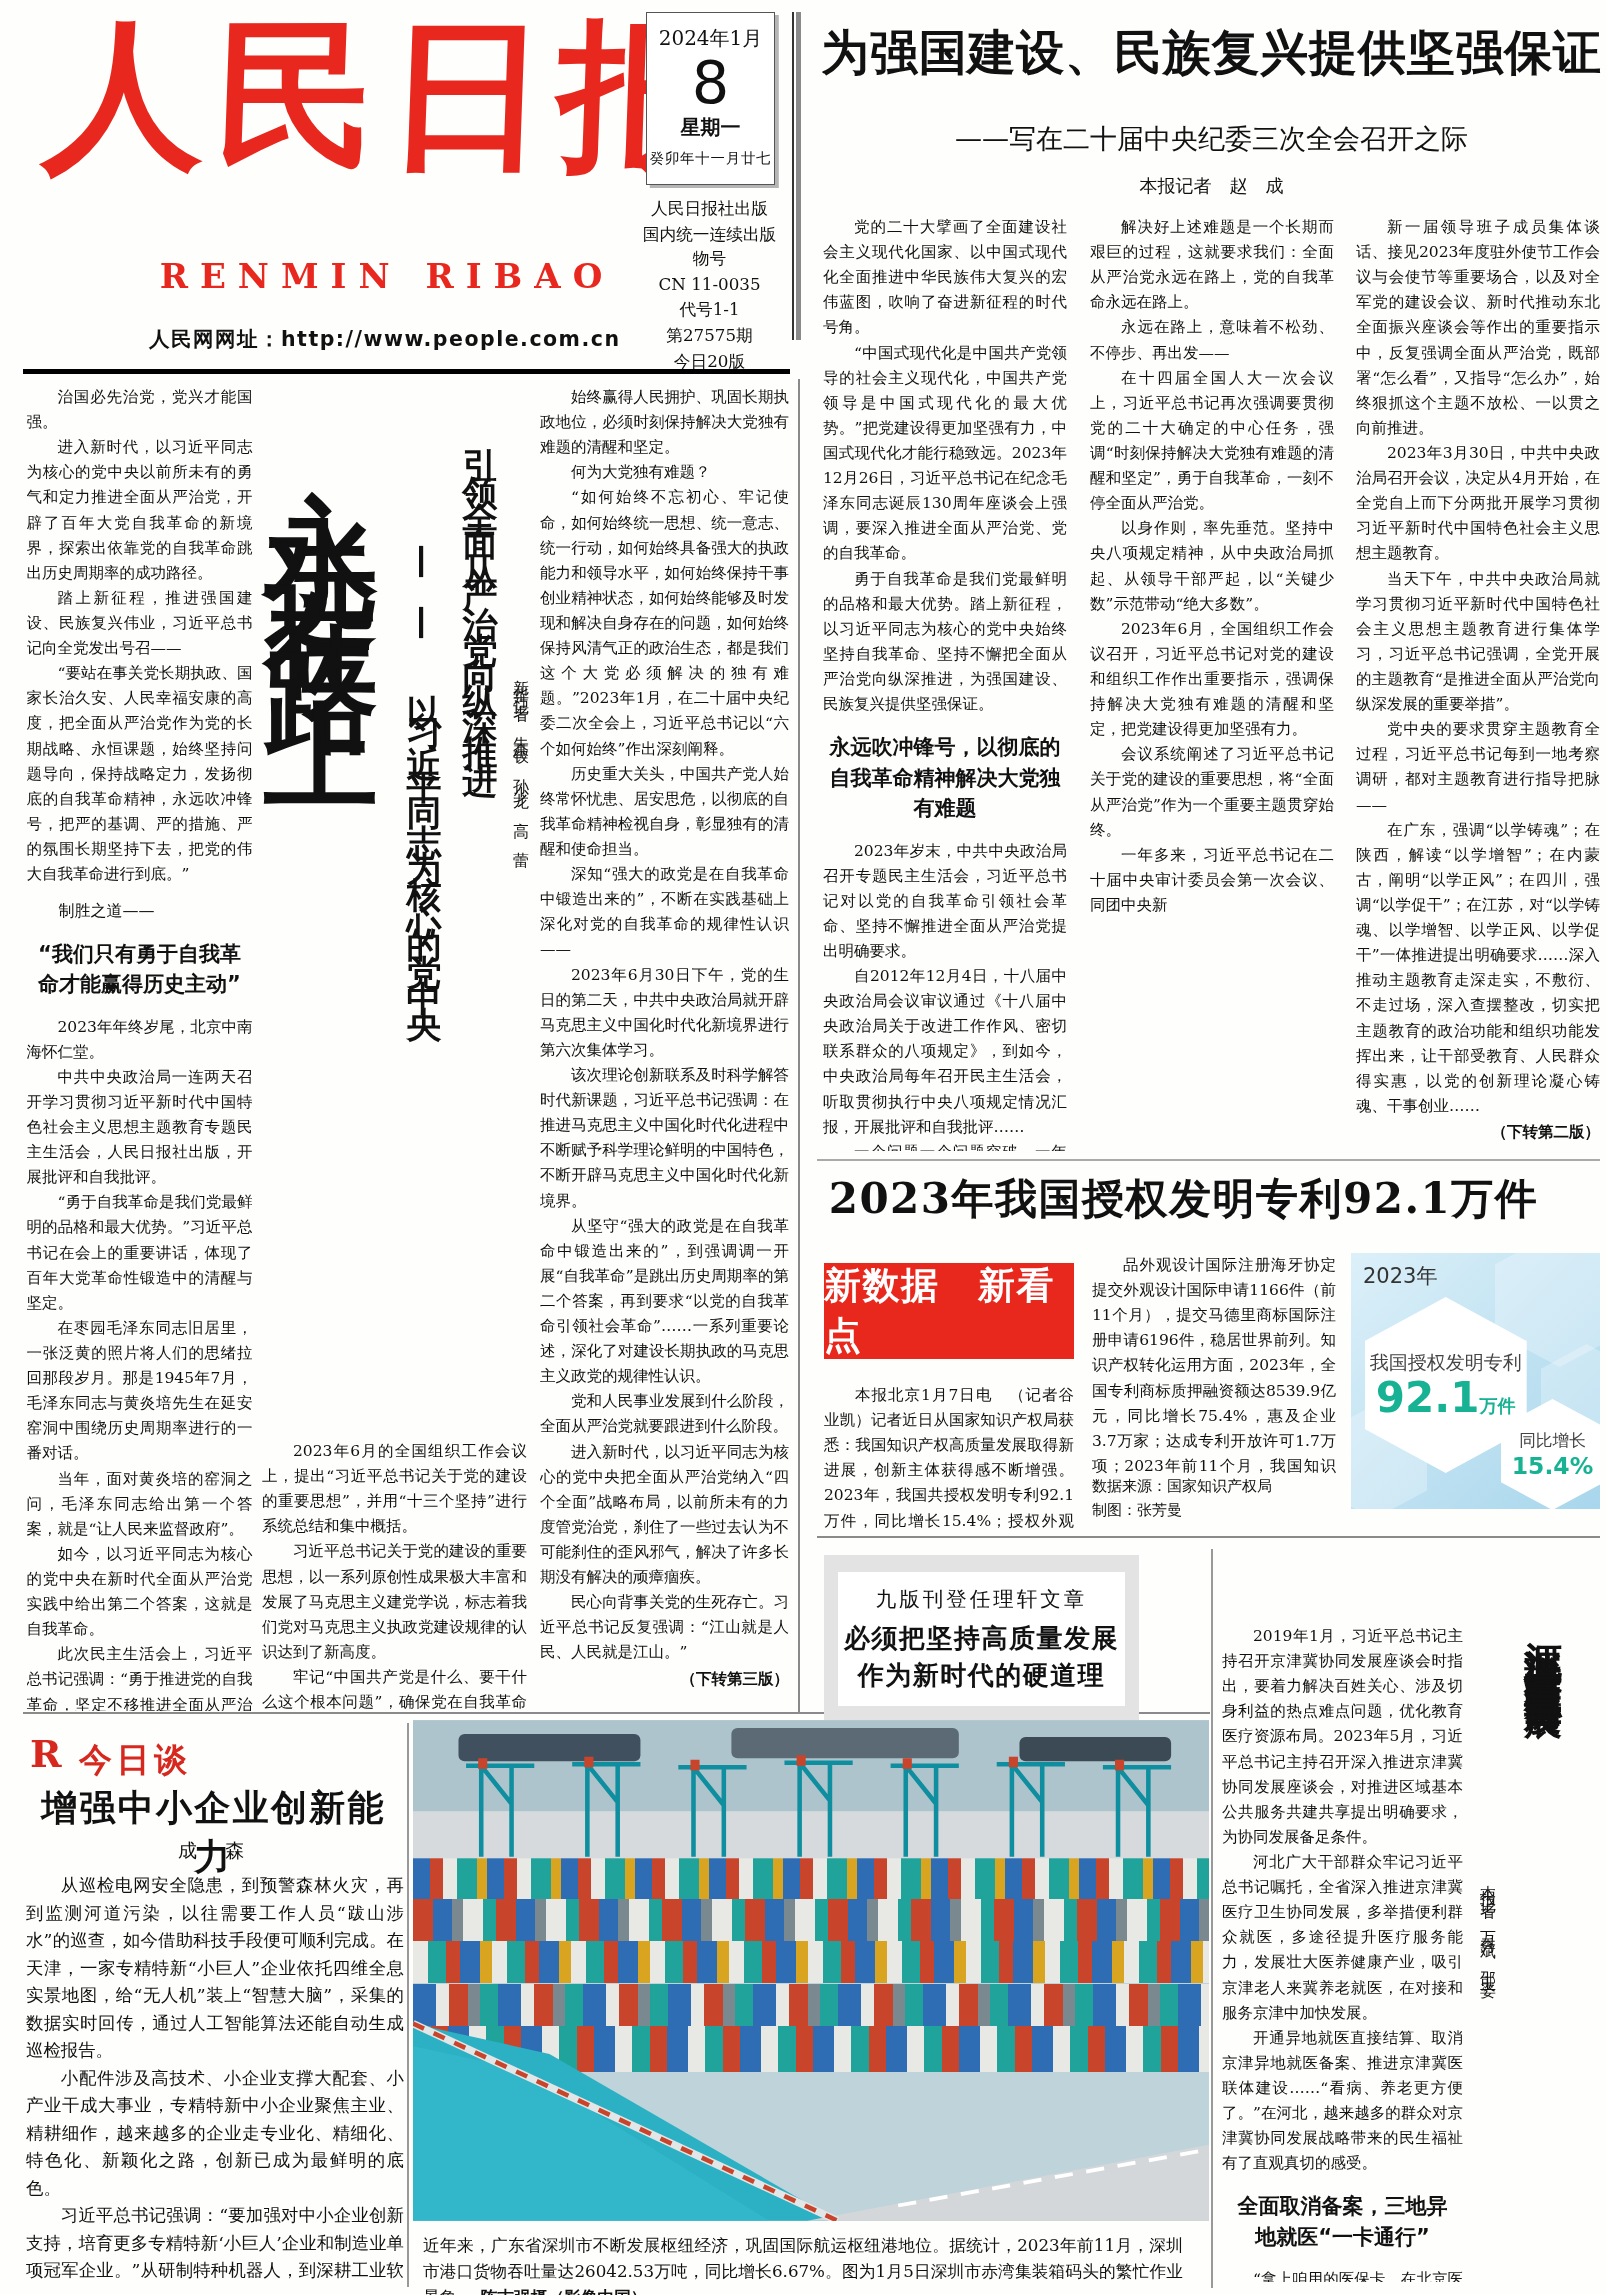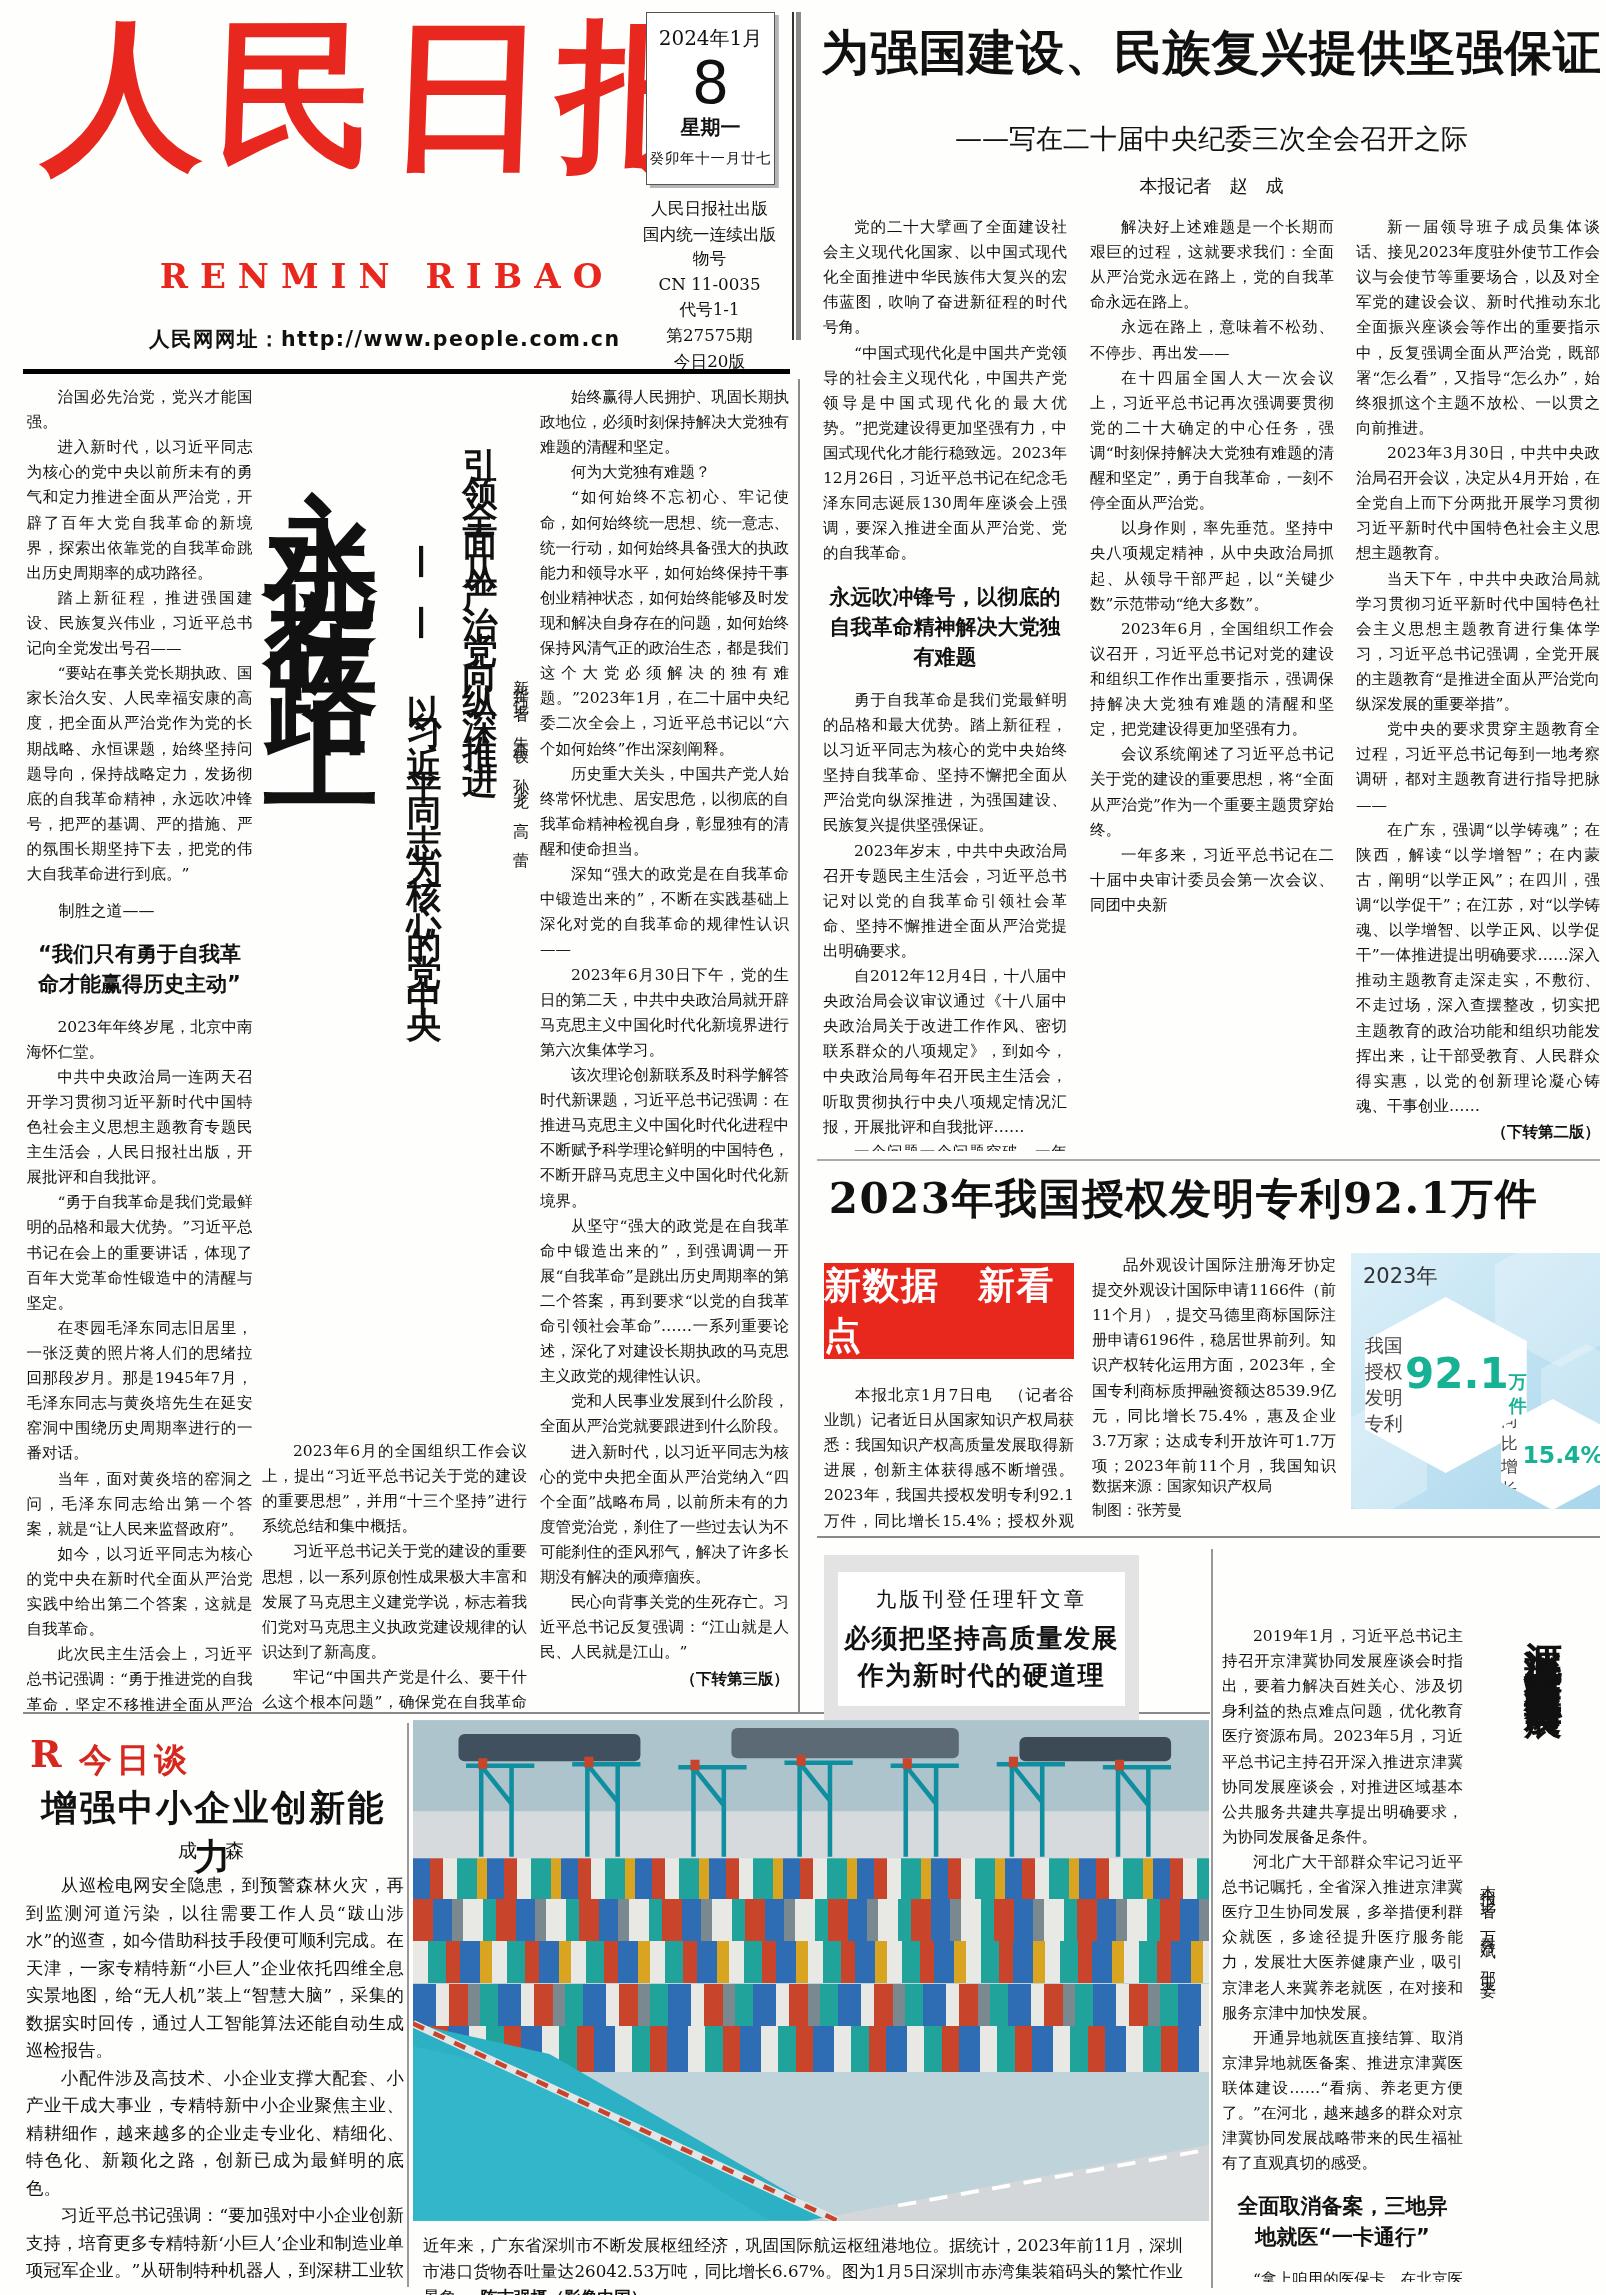--- a/index.html
+++ b/index.html
@@ -48,21 +48,21 @@
   
   .pt-head{left:793px;top:1171px;width:781px;text-align:center;font-size:42px;font-weight:bold;
            letter-spacing:1.5px;}
   .pt-badge{left:824px;top:1263px;width:250px;height:96px;background:#e8281d;color:#fff;
             display:flex;align-items:center;justify-content:center;font-size:37px;font-weight:bold;
             font-family:"DejaVu Sans",sans-serif;letter-spacing:1.5px;}
   .infog{left:1351px;top:1253px;width:249px;height:256px;overflow:hidden;
          background:linear-gradient(135deg,#dcf0f9,#a8d6ec);}
   .hex{position:absolute;clip-path:polygon(50% 0,100% 25%,100% 75%,50% 100%,0 75%,0 25%);}
   .hex-ghost{background:rgba(255,255,255,.28);}
-  .hex-white{background:#fff;display:flex;flex-direction:row;align-items:center;justify-content:space-between;}
+  .hex-white{background:#fff;display:flex;flex-direction:column;align-items:center;justify-content:center;}
   .infog-year{position:absolute;left:12px;top:9px;font-size:21px;color:#333;
               font-family:"DejaVu Sans",sans-serif;}
   .ig-label{font-size:19px;color:#444;font-family:"DejaVu Sans",sans-serif;}
   .ig-val{font-size:42px;font-weight:bold;color:#17b294;font-family:"DejaVu Sans",sans-serif;line-height:1.05;}
   .ig-unit{font-size:18px;color:#17b294;font-weight:bold;}
   .ig-g-label{font-size:16.7px;color:#444;font-family:"DejaVu Sans",sans-serif;}
   .ig-g-val{font-size:23.5px;font-weight:bold;color:#17b294;font-family:"DejaVu Sans",sans-serif;}
   
   .rlx{left:824px;top:1555px;width:315px;height:168px;background:#e3e3e3;}
   .rlx-inner{position:absolute;left:14.4px;top:16.7px;right:14.4px;bottom:16.7px;background:#fff;
@@ -128,22 +128,22 @@
   <div class="abs gray" style="left:23px;top:1712px;width:1187px;height:1.5px;"></div>
   <div class="abs gray" style="left:407px;top:1723px;width:1.5px;height:564px;background:#999;"></div>
   <div class="abs gray" style="left:1211px;top:1549px;width:1.5px;height:739px;background:#999;"></div>
 
   <div class="abs cj-head">为强国建设、民族复兴提供坚强保证</div>
   <div class="abs cj-sub">——写在二十届中央纪委三次全会召开之际</div>
   <div class="abs cj-byline">本报记者　赵　成</div>
   <div class="col" style="left:823px;top:215px;width:244px;height:936px;">
       <div class="blk blk-p">党的二十大擘画了全面建设社会主义现代化国家、以中国式现代化全面推进中华民族伟大复兴的宏伟蓝图，吹响了奋进新征程的时代号角。</div>
       <div class="blk blk-p">“中国式现代化是中国共产党领导的社会主义现代化，中国共产党领导是中国式现代化的最大优势。”把党建设得更加坚强有力，中国式现代化才能行稳致远。2023年12月26日，习近平总书记在纪念毛泽东同志诞辰130周年座谈会上强调，要深入推进全面从严治党、党的自我革命。</div>
+      <div class="blk blk-p">勇于自我革命是我们党最鲜明的品格和最大优势。踏上新征程，以习近平同志为核心的党中央始终坚持自我革命、坚持不懈把全面从严治党向纵深推进，为强国建设、民族复兴提供坚强保证。</div>
       <div class="blk blk-h">永远吹冲锋号，以彻底的自我革命精神解决大党独有难题</div>
-      <div class="blk blk-p">勇于自我革命是我们党最鲜明的品格和最大优势。踏上新征程，以习近平同志为核心的党中央始终坚持自我革命、坚持不懈把全面从严治党向纵深推进，为强国建设、民族复兴提供坚强保证。</div>
       <div class="blk blk-p">2023年岁末，中共中央政治局召开专题民主生活会，习近平总书记对以党的自我革命引领社会革命、坚持不懈推进全面从严治党提出明确要求。</div>
       <div class="blk blk-p">自2012年12月4日，十八届中央政治局会议审议通过《十八届中央政治局关于改进工作作风、密切联系群众的八项规定》，到如今，中央政治局每年召开民主生活会，听取贯彻执行中央八项规定情况汇报，开展批评和自我批评……</div>
       <div class="blk blk-p">一个问题一个问题突破，一年接着一年坚守，习近平总书记率先垂范、以身作则，常怀忧患、居安思危，保持解决大党独有难题的清醒和坚定，把党的自我革命一抓到底。</div>
     </div>
   <div class="col" style="left:1090px;top:215px;width:244px;height:936px;">
       <div class="blk blk-p">解决好上述难题是一个长期而艰巨的过程，这就要求我们：全面从严治党永远在路上，党的自我革命永远在路上。</div>
       <div class="blk blk-p">永远在路上，意味着不松劲、不停步、再出发——</div>
       <div class="blk blk-p">在十四届全国人大一次会议上，习近平总书记再次强调要贯彻党的二十大确定的中心任务，强调“时刻保持解决大党独有难题的清醒和坚定”，勇于自我革命，一刻不停全面从严治党。</div>
       <div class="blk blk-p">以身作则，率先垂范。坚持中央八项规定精神，从中央政治局抓起、从领导干部严起，以“关键少数”示范带动“绝大多数”。</div>
       <div class="blk blk-p">2023年6月，全国组织工作会议召开，习近平总书记对党的建设和组织工作作出重要指示，强调保持解决大党独有难题的清醒和坚定，把党建设得更加坚强有力。</div>

